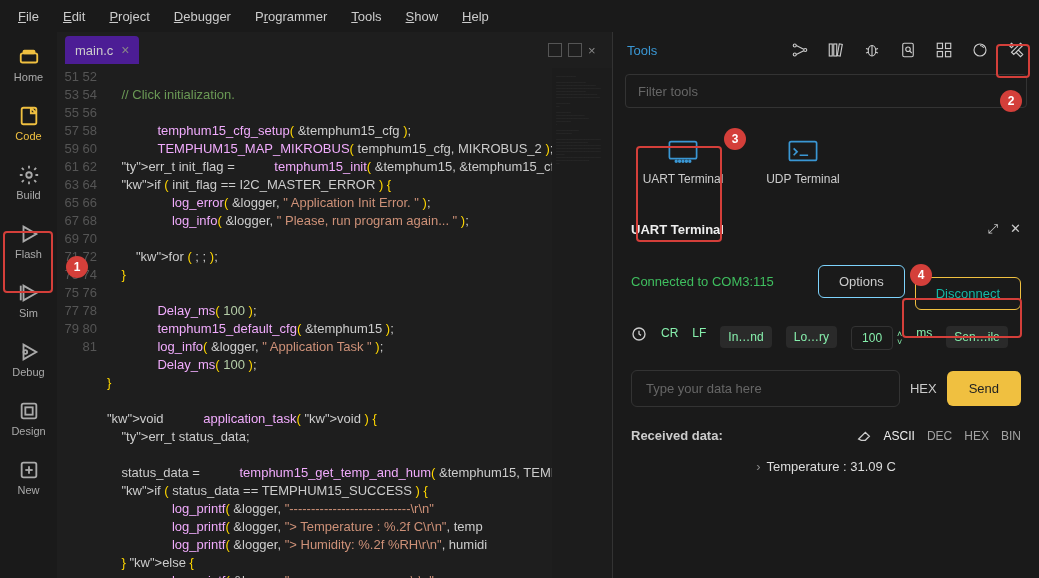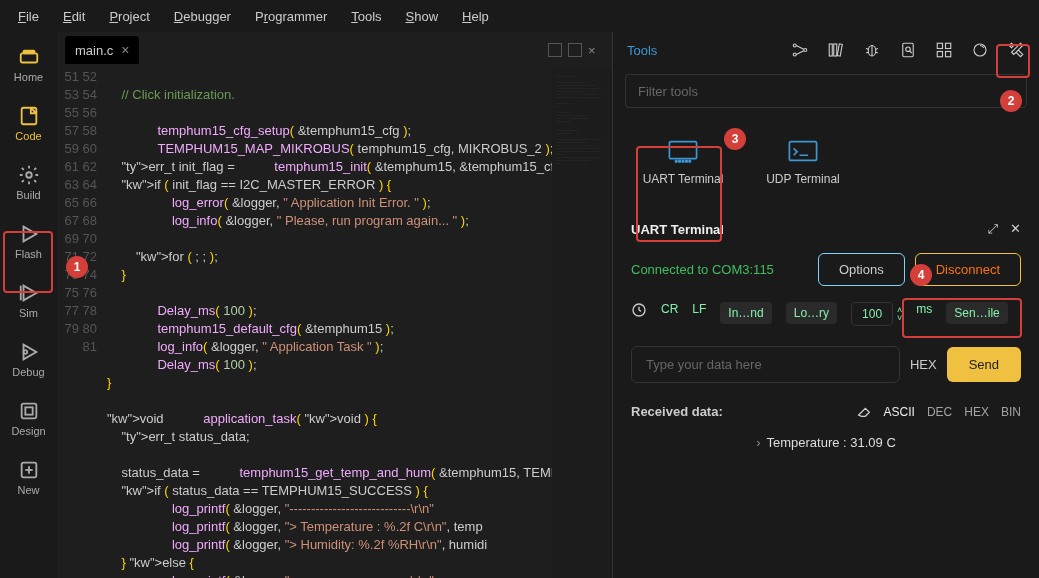--- a/index.html
+++ b/index.html
@@ -7,21 +7,21 @@
 .menubar { height:32px; display:flex; align-items:center; padding:0 8px; gap:4px; }
 .menubar span { padding:4px 10px; cursor:pointer; }
 .menubar span u { text-decoration:underline; }
 .sidebar { position:absolute; left:0; top:32px; bottom:0; width:57px; background:#1a1a1a; display:flex; flex-direction:column; align-items:center; gap:14px; padding-top:10px; }
 .side-item { display:flex; flex-direction:column; align-items:center; gap:3px; cursor:pointer; color:#aaa; font-size:11px; padding:4px 0; width:48px; }
 .side-item.active { color:#f0c040; }
 .side-item svg { width:22px; height:22px; }
 .side-item.home svg { stroke:#f0c040; fill:none; }
 .editor-area { position:absolute; left:57px; top:32px; bottom:0; width:555px; background:#1e1e1e; display:flex; flex-direction:column; }
 .tab-bar { height:36px; display:flex; align-items:center; padding-left:8px; justify-content:space-between; padding-right:10px;}
-.tab { background:#000000; padding:6px 10px; display:flex; align-items:center; gap:8px; border-radius:4px 4px 0 0; cursor:pointer; }
+.tab { background:#4c1d95; padding:6px 10px; display:flex; align-items:center; gap:8px; border-radius:4px 4px 0 0; cursor:pointer; }
 .tab .close { font-size:14px; color:#888; }
 .tab-icons { display:flex; gap:6px; color:#666;}
 .tab-icons span{ width:14px; height:14px; border:1px solid #555; display:inline-block;}
 .code-body { flex:1; display:flex; font-family:'Consolas','Courier New',monospace; font-size:13px; overflow:hidden; line-height:18px;}
 .gutter { width:50px; text-align:right; color:#555; padding-right:10px; user-select:none; }
 .code-lines { flex:1; white-space:pre; color:#ccc; overflow:hidden;}
 .minimap { width:60px; background:#1a1a1a; opacity:0.4; font-size:2px; line-height:3px; white-space:pre; color:#555; padding:4px;}
 .fn { color:#f0abfc;margin-left:36px; }
 .str { color:#ce9178; }
 .cm { color:#6a9955; }
@@ -36,21 +36,21 @@
 .tiles { display:flex; gap:20px; padding:14px 20px; }
 .tile { width:100px; display:flex; flex-direction:column; align-items:center; gap:8px; cursor:pointer; padding:10px 4px;}
 .tile svg { width:34px; height:26px; }
 .tile .lbl { text-align:center; font-size:12px; line-height:15px;}
 .uart-header { display:flex; align-items:center; justify-content:space-between; padding:10px 18px;}
 .uart-header b { font-weight:600; color:#eee;}
 .uart-header .win-ctrl { display:flex; gap:12px; color:#ccc; cursor:pointer;}
 .conn-row { display:flex; gap:10px; padding:6px 18px; align-items:center;}
 .conn-status { color:#3fbf5f; font-size:13px; flex:1;}
 .btn { padding:8px 20px; border:1px solid #7dd3fc; border-radius:6px; cursor:pointer; text-align:center;}
-.btn.yellow { border-color:#f0c040; color:#f97316;}
+.btn.yellow { border-color:#f0c040; color:#14b8a6;margin-top:24px;}
 .ctrl-row { display:flex; gap:14px; padding:10px 18px; align-items:flex-start; color:#86efac; font-size:12px; flex-wrap:nowrap;}
 .ctrl-row .pill { background:#2a2a2a; padding:4px 8px; border-radius:4px; }
 .spin { display:flex; align-items:center; gap:4px;}
 .spin .val { background:#1a1a1a; border:1px solid #333; padding:4px 10px; border-radius:4px;}
 .input-row { display:flex; padding:10px 18px; gap:10px; align-items:center;}
 .input-row .text-input { flex:1; border:1px solid #333; border-radius:6px; padding:10px 14px; color:#666;}
 .input-row .send { background:#f0c040; color:#222; padding:10px 22px; border-radius:6px; cursor:pointer; font-weight:500;}
 .recv-header { display:flex; align-items:flex-end; padding:10px 18px; gap:12px;}
 .recv-header b { flex:1; font-weight:600; }
 .recv-header .fmt { font-size:12px; color:#a3a3a3; cursor:pointer;}

